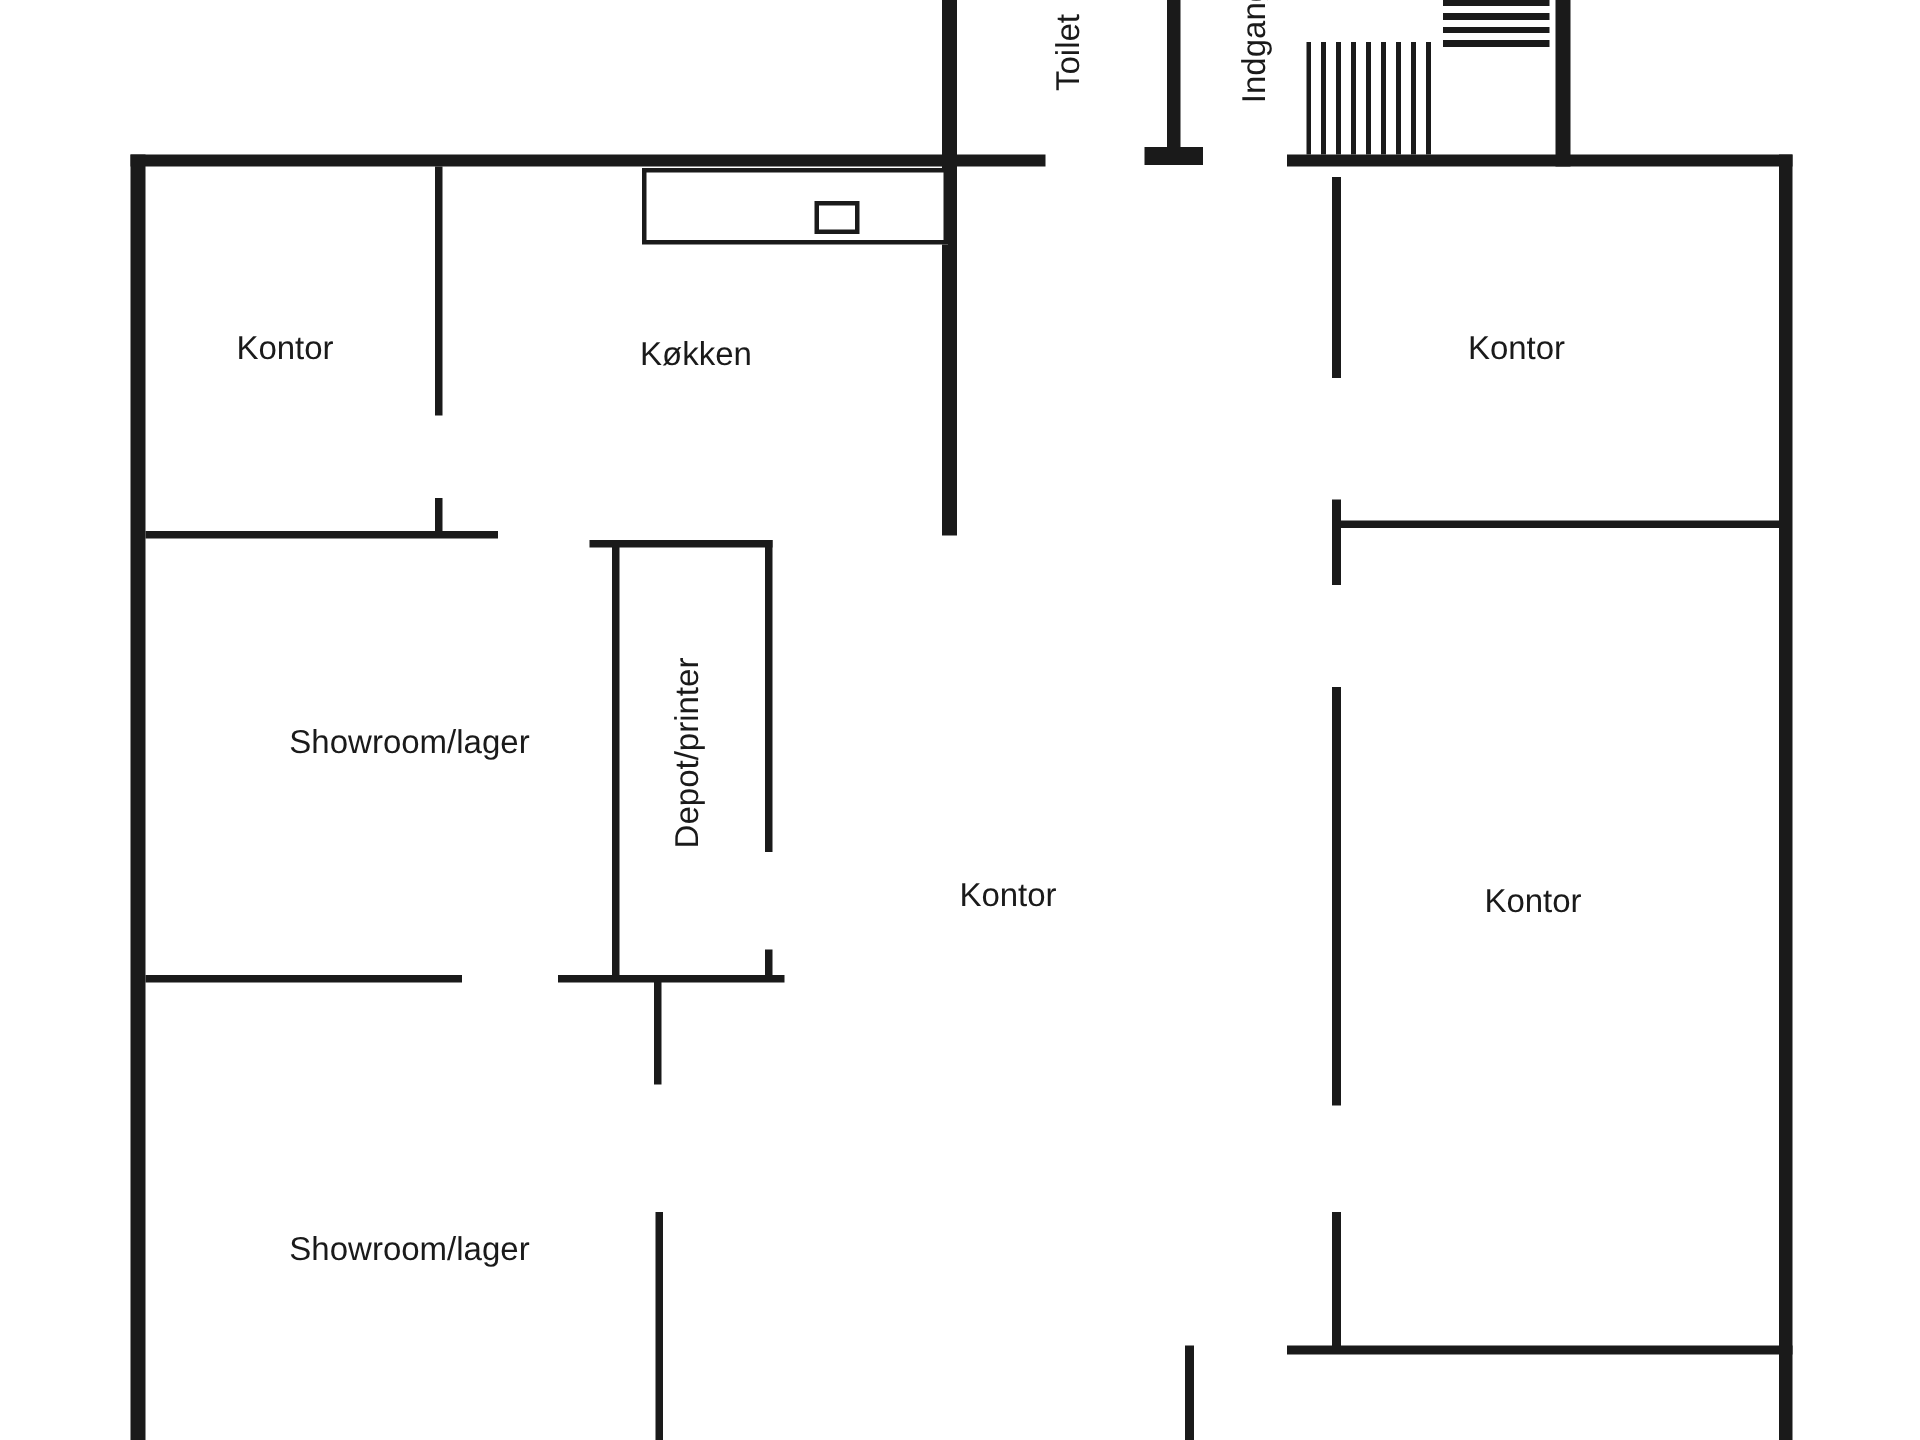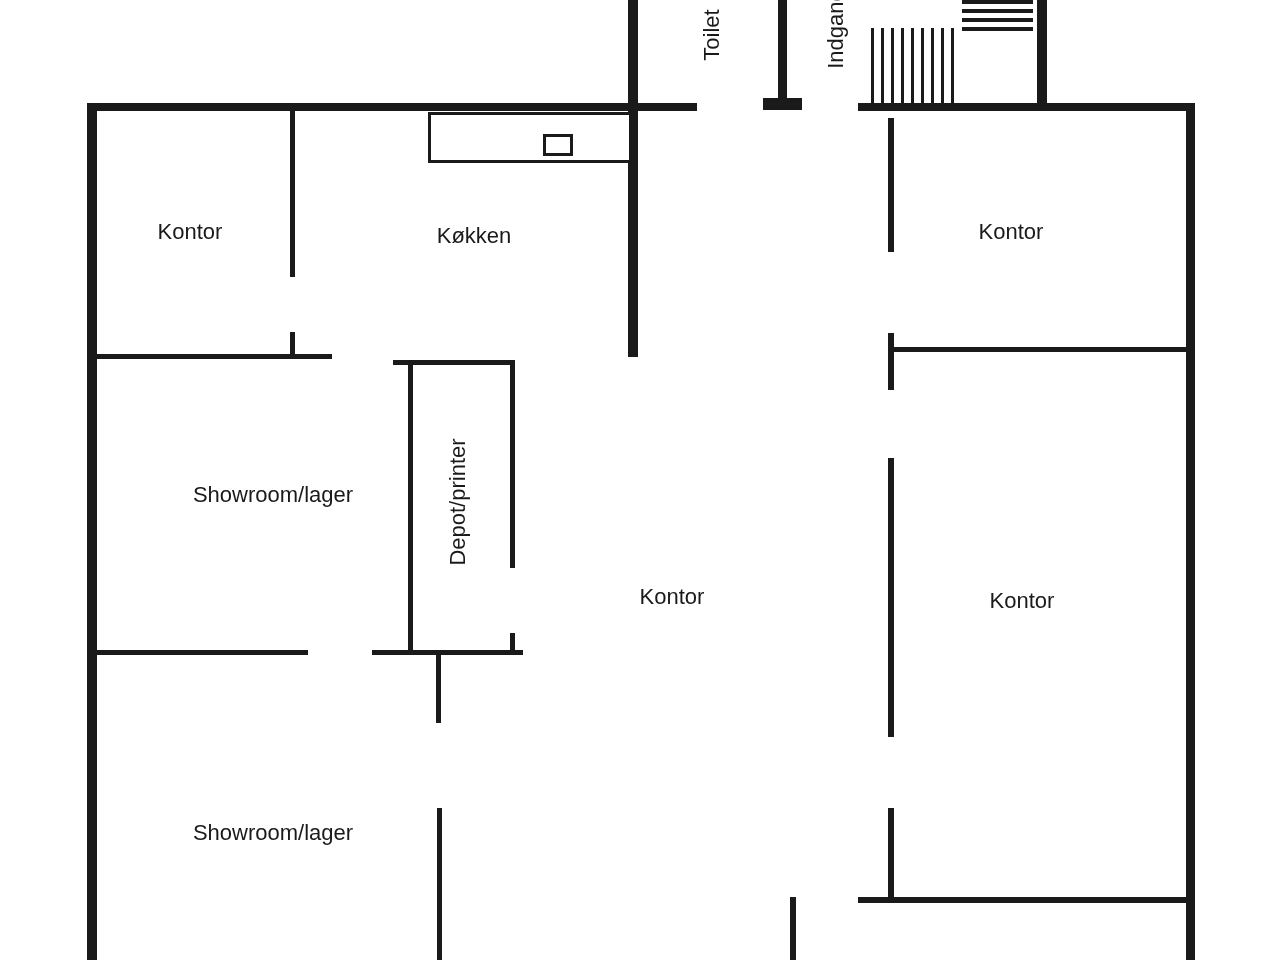--- a/index.html
+++ b/index.html
@@ -84,21 +84,21 @@
   <div class="wall" style="left:888px; top:118px; width:6px; height:134px;"></div>
   <div class="wall" style="left:888px; top:333px; width:6px; height:57px;"></div>
   <div class="wall" style="left:888px; top:458px; width:6px; height:279px;"></div>
   <div class="wall" style="left:888px; top:808px; width:6px; height:92px;"></div>
 
   <div class="wall" style="left:891px; top:347px; width:295px; height:5px;"></div>
   <div class="wall" style="left:858px; top:897px; width:337px; height:6px;"></div>
   <div class="wall" style="left:790px; top:897px; width:6px;   height:63px;"></div>
 
   <div class="label" style="left:190px;  top:232px;">Kontor</div>
-  <div class="label" style="left:474px;  top:236px;">Køkken</div>
+  <div class="label" style="left:464px;  top:236px;">Køkken</div>
   <div class="label vert" style="left:712px;  top:35px;">Toilet</div>
   <div class="label vert" style="left:836px;  top:29px;">Indgang</div>
   <div class="label" style="left:1011px; top:232px;">Kontor</div>
   <div class="label" style="left:273px;  top:495px;">Showroom/lager</div>
   <div class="label vert" style="left:458px;  top:502px;">Depot/printer</div>
   <div class="label" style="left:672px;  top:597px;">Kontor</div>
   <div class="label" style="left:1022px; top:601px;">Kontor</div>
   <div class="label" style="left:273px;  top:833px;">Showroom/lager</div>
 
 </div>

